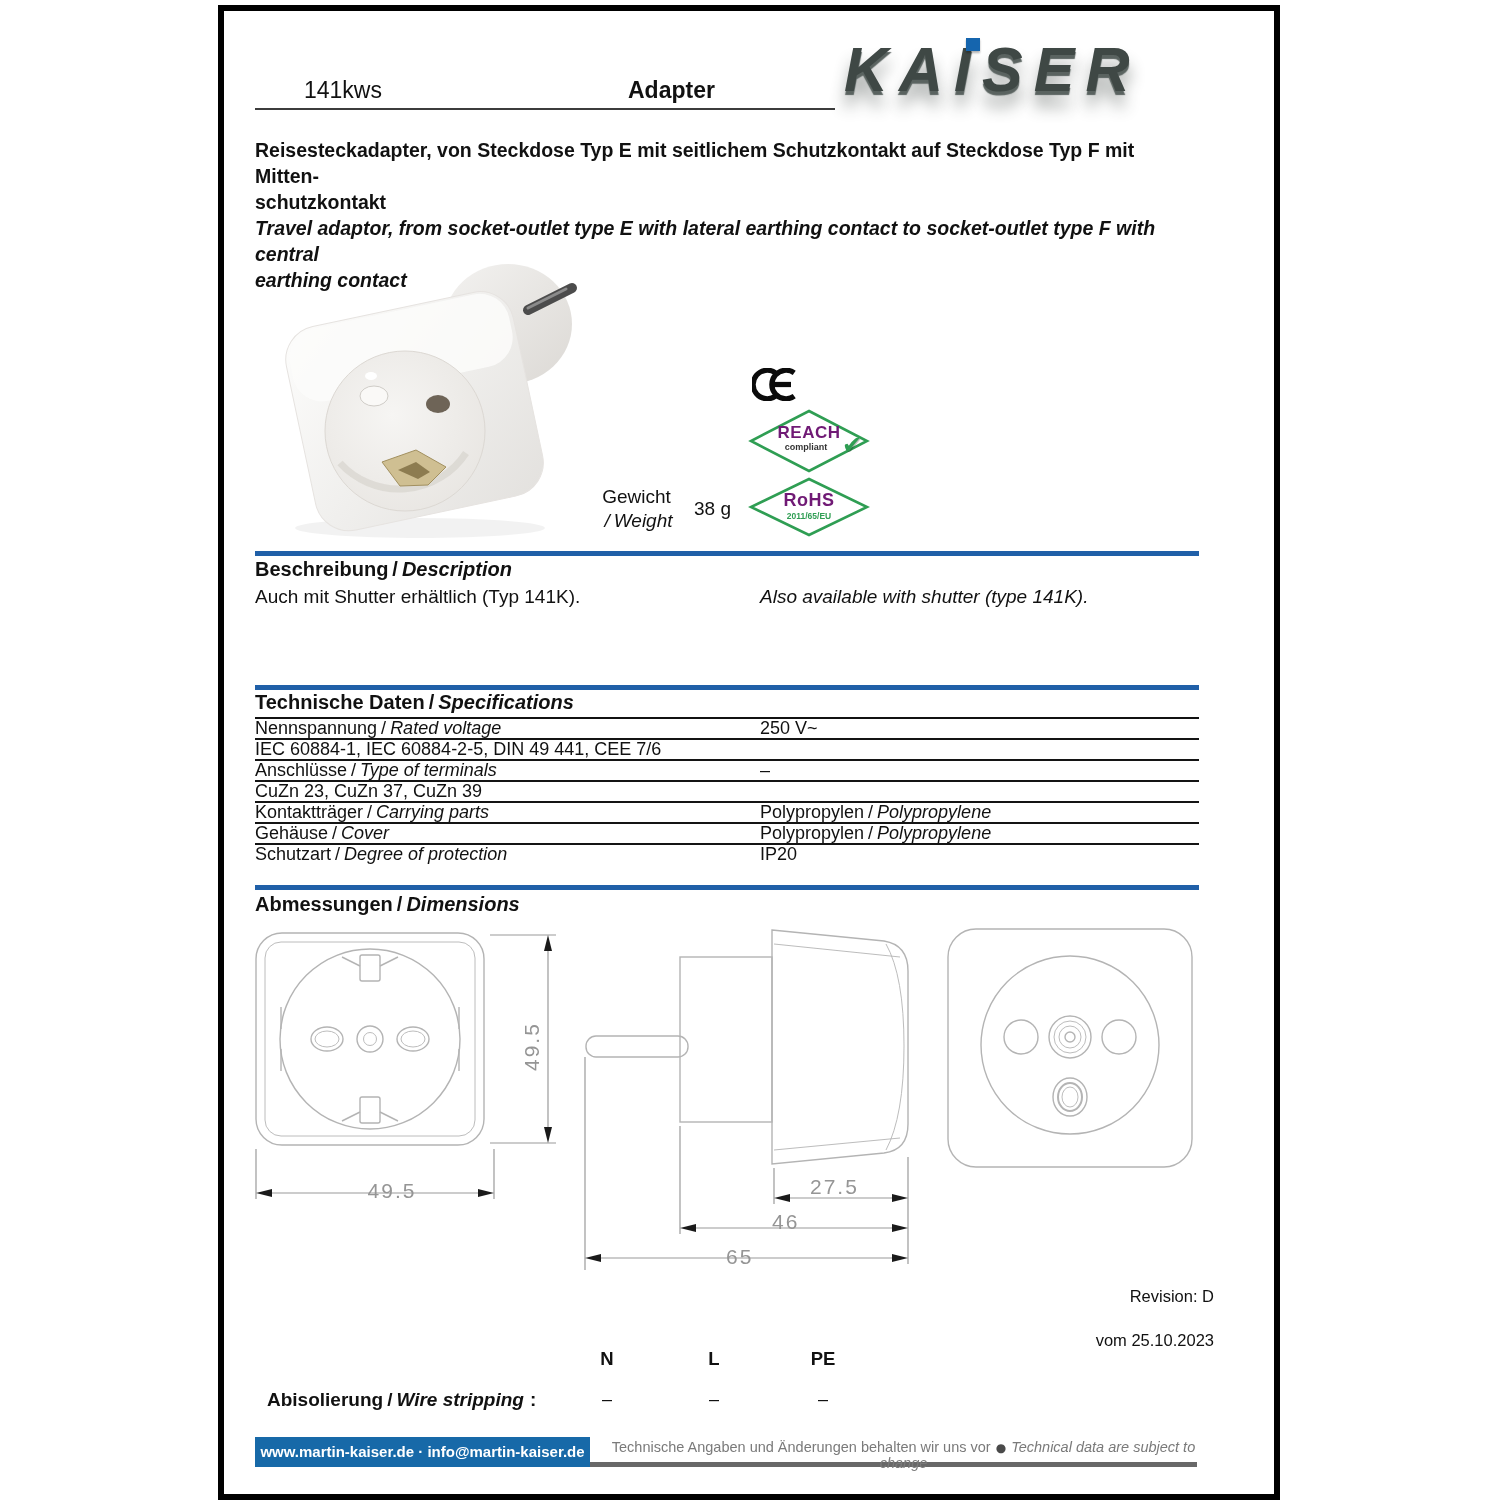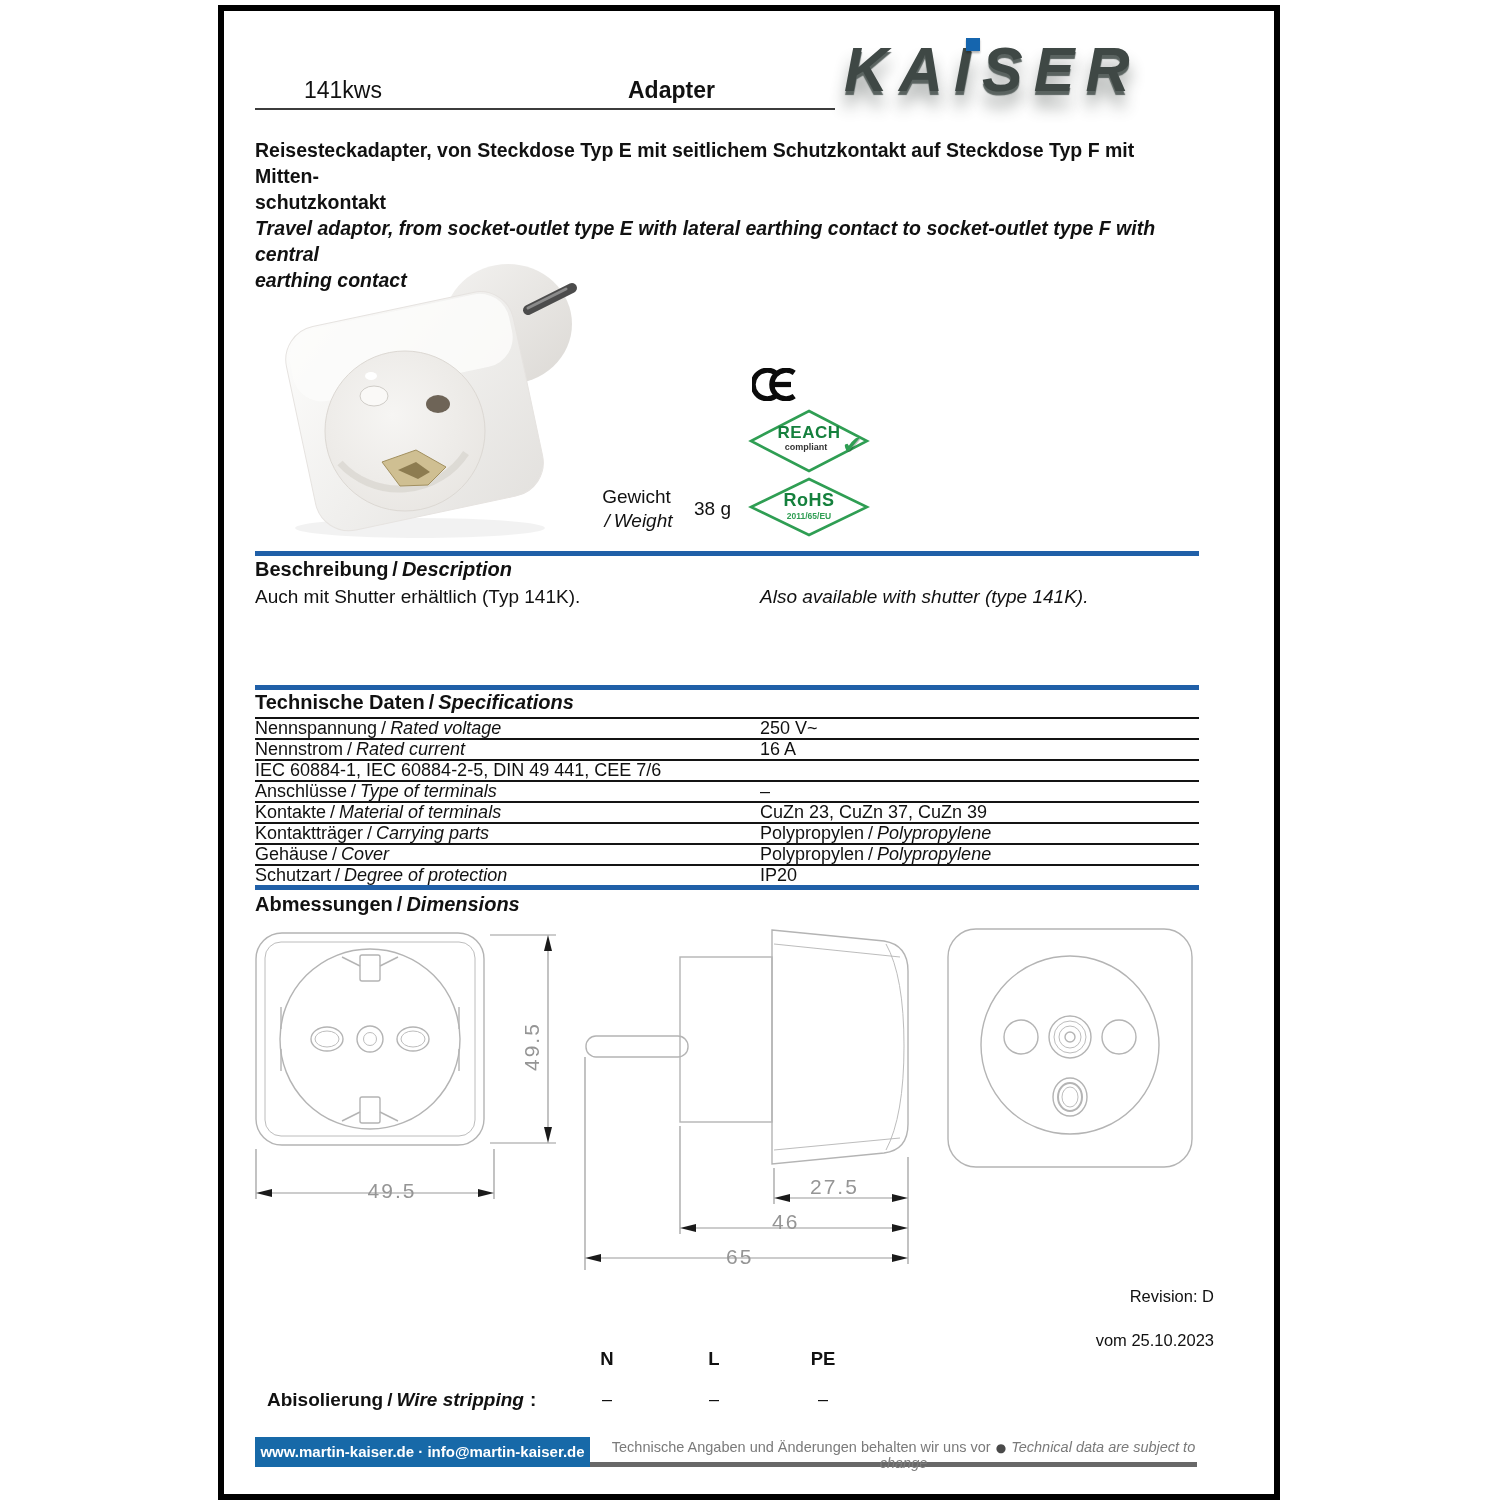--- a/index.html
+++ b/index.html
@@ -19,21 +19,21 @@
   
   .intro{left:31px;top:126px;width:930px;font-size:19.5px;font-weight:bold;line-height:26px;}
   
   .photo{left:46px;top:237px;width:330px;height:293px;}
   
   .ce{left:528px;top:357px;width:48px;height:34px;}
   .badge{width:122px;height:64px;}
   .reach{left:524px;top:398px;}
   .rohs{left:524px;top:466px;height:60px;}
   .badge svg{position:absolute;left:0;top:0;}
-  .badge .t1{position:absolute;left:0;right:0;text-align:center;font-weight:bold;color:#15803d;}
+  .badge .t1{position:absolute;left:0;right:0;text-align:center;font-weight:bold;color:#701a75;}
   .reach .t1{top:14px;font-size:17px;letter-spacing:.5px;}
   .reach .t2{position:absolute;left:0;right:6px;top:33px;text-align:center;font-size:9px;color:#333;font-weight:bold;}
   .reach .chk{position:absolute;right:8px;top:22px;font-size:24px;font-weight:bold;color:#2f9e53;font-family:"DejaVu Sans",sans-serif;text-shadow:1px 1px 0 rgba(0,0,0,.25);}
   .rohs .t1{top:13px;font-size:18px;letter-spacing:.5px;}
   .rohs .t2{position:absolute;left:0;right:0;top:34px;text-align:center;font-size:8.5px;color:#2f9e53;font-weight:bold;}
   
   .weight{left:360px;top:474px;width:105px;text-align:center;font-size:19px;line-height:24px;}
   .weight-value{left:470px;top:487px;font-size:19px;}
   
   .rule-blue{left:31px;width:944px;height:5px;background:#2060a8;}
@@ -174,32 +174,27 @@
   <div class="abs rule-blue spec-bar"></div>
   <div class="abs sec-title spec-title">
     <span>Technische Daten</span><span class="sep">/</span><span class="i">Specifications</span>
   </div>
   <div class="abs spec-table">
     <div class="spec-row">
       <div class="spec-label"><span>Nennspannung</span><span class="sep">/</span><span class="i">Rated voltage</span></div>
       <div class="spec-value"><span>250 V~</span><span class="sep"></span><span class="i"></span></div>
     </div>
     <div class="spec-row">
-      <div class="spec-label"><span>Nennstrom</span><span class="sep">/</span><span class="i">Rated current</span></div>
-      <div class="spec-value"><span>16 A</span><span class="sep"></span><span class="i"></span></div>
-    </div>
-    <div class="spec-row">
       <div class="spec-value"><span>IEC 60884-1, IEC 60884-2-5, DIN 49 441, CEE 7/6</span><span class="sep"></span><span class="i"></span></div>
     </div>
     <div class="spec-row">
       <div class="spec-label"><span>Anschlüsse</span><span class="sep">/</span><span class="i">Type of terminals</span></div>
       <div class="spec-value"><span>–</span><span class="sep"></span><span class="i"></span></div>
     </div>
     <div class="spec-row">
-      <div class="spec-label"><span>Kontakte</span><span class="sep">/</span><span class="i">Material of terminals</span></div>
       <div class="spec-value"><span>CuZn 23, CuZn 37, CuZn 39</span><span class="sep"></span><span class="i"></span></div>
     </div>
     <div class="spec-row">
       <div class="spec-label"><span>Kontaktträger</span><span class="sep">/</span><span class="i">Carrying parts</span></div>
       <div class="spec-value"><span>Polypropylen</span><span class="sep">/</span><span class="i">Polypropylene</span></div>
     </div>
     <div class="spec-row">
       <div class="spec-label"><span>Gehäuse</span><span class="sep">/</span><span class="i">Cover</span></div>
       <div class="spec-value"><span>Polypropylen</span><span class="sep">/</span><span class="i">Polypropylene</span></div>
     </div>

